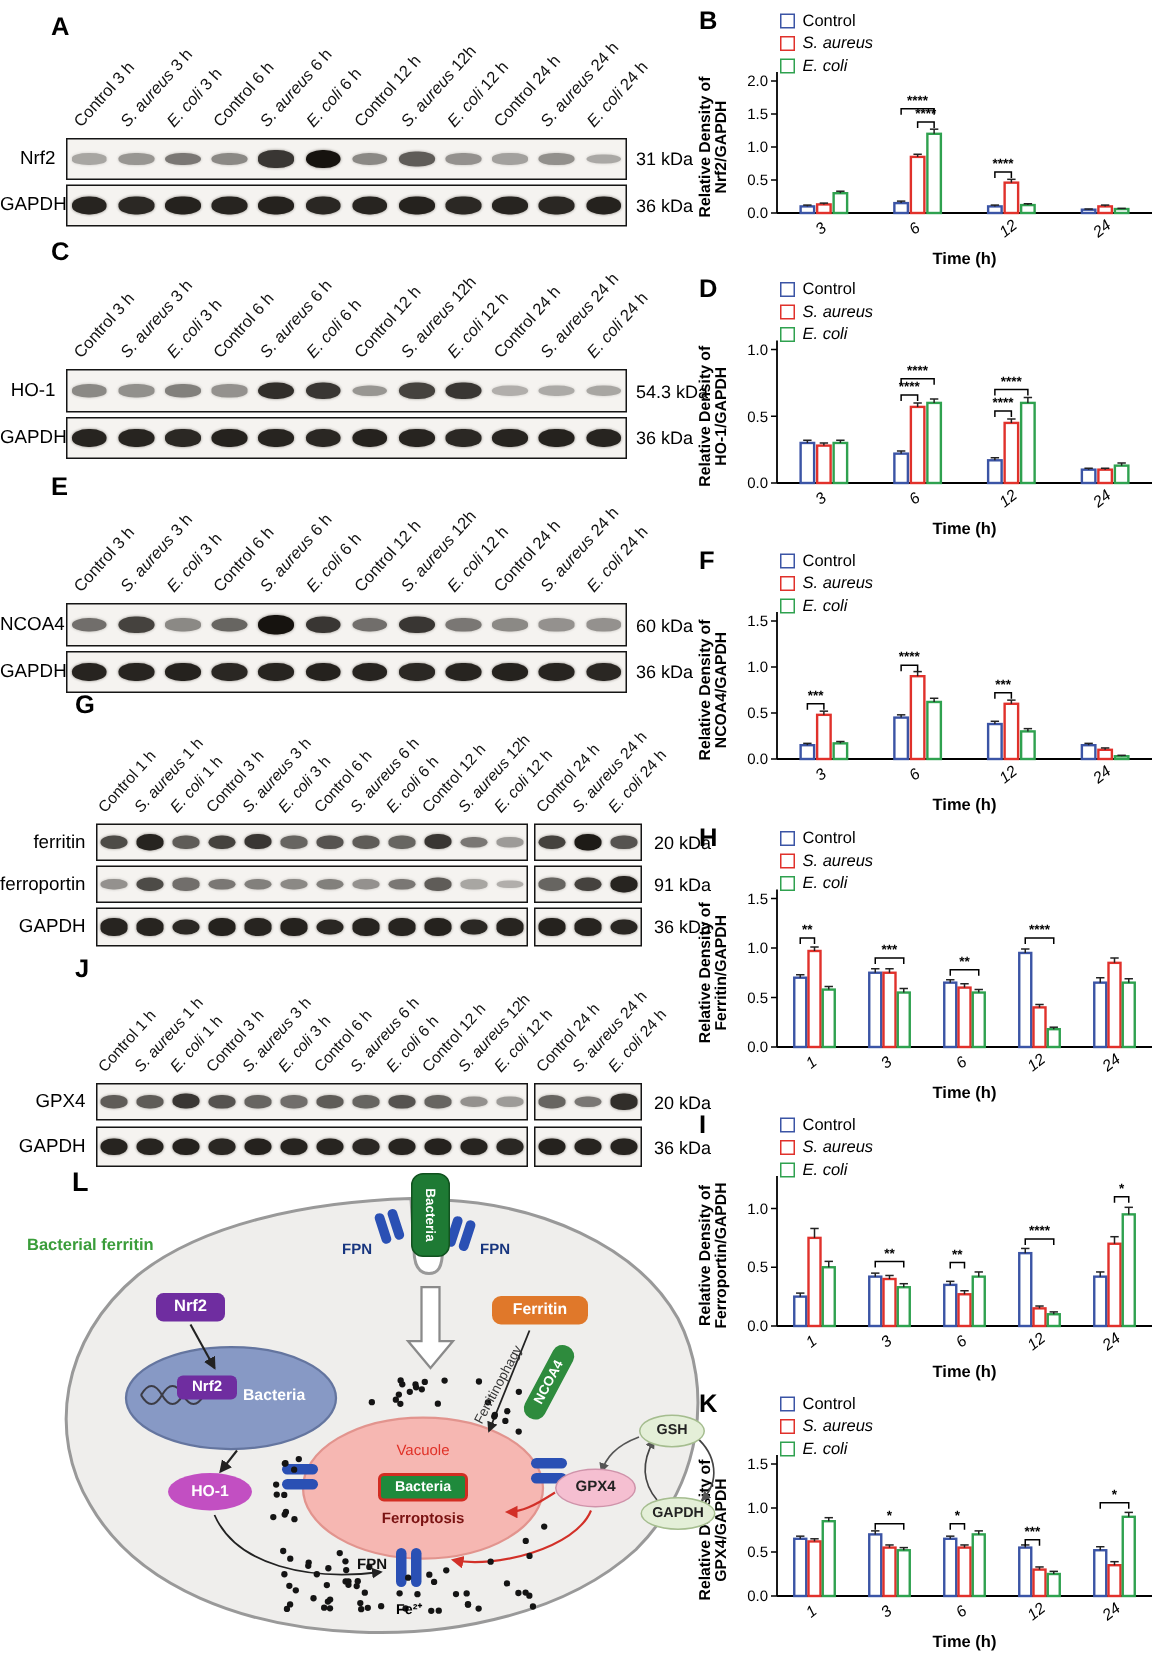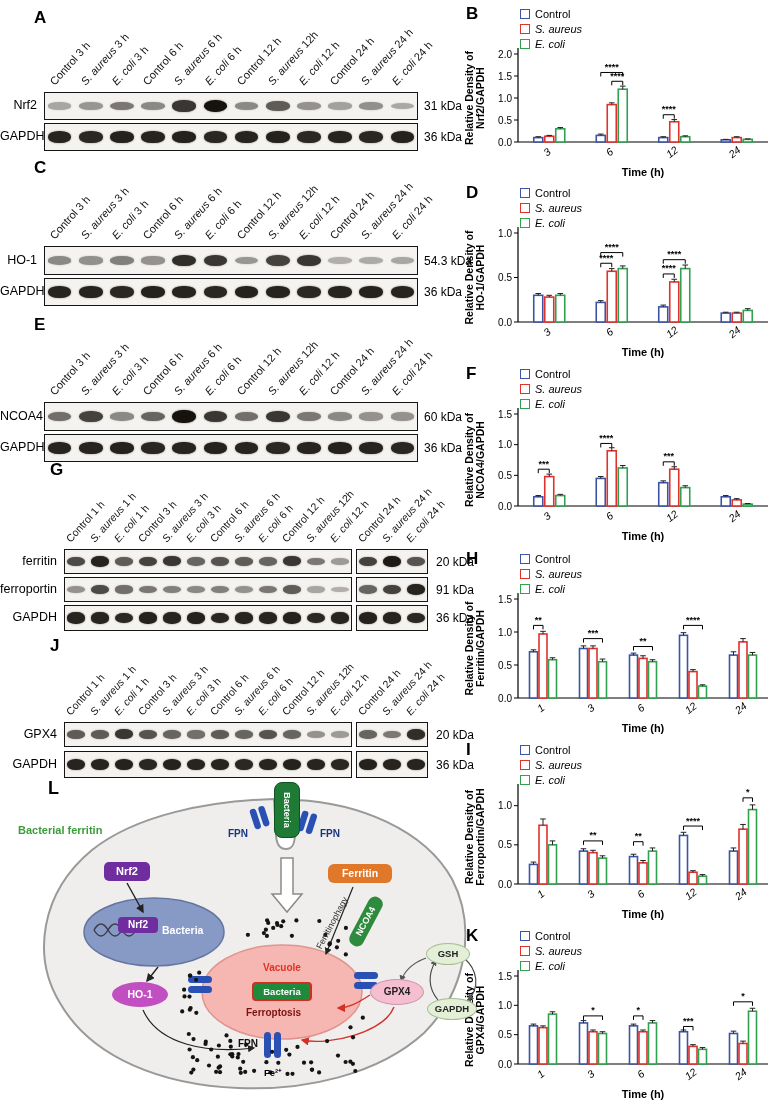--- a/index.html
+++ b/index.html
@@ -928,21 +928,21 @@
   </div>
   <div class="dlab" style="left:222px;top:52px;color:#17357f;font-weight:bold">FPN</div>
   <div class="dlab" style="left:314px;top:52px;color:#17357f;font-weight:bold">FPN</div>
   <div class="dlab dbox" style="left:98px;top:86px;width:46px;height:19px;background:#6f2da0;border-radius:5px;color:#fff;font-weight:bold;font-size:11px;line-height:19px;text-align:center">Nrf2</div>
   <div class="dlab" style="left:156px;top:148px;color:#fff;font-weight:bold;font-size:10.5px">Bacteria</div>
   <div class="dlab dbox" style="left:112px;top:141px;width:40px;height:16px;background:#6f2da0;border-radius:4px;color:#fff;font-weight:bold;line-height:16px;text-align:center">Nrf2</div>
   <div class="dlab dbox" style="left:106px;top:206px;width:56px;height:25px;background:#c24fc2;border-radius:50%;color:#fff;font-weight:bold;font-size:10.5px;line-height:25px;text-align:center">HO-1</div>
   <div class="dlab dbox" style="left:322px;top:88px;width:64px;height:19px;background:#e0782a;border-radius:6px;color:#fff;font-weight:bold;font-size:10.5px;line-height:19px;text-align:center">Ferritin</div>
   <div class="dlab dbox" style="left:333px;top:138px;width:54px;height:15px;background:#2e8b3d;border-radius:7px;color:#fff;font-weight:bold;font-size:9px;line-height:15px;text-align:center;transform:rotate(-62deg)">NCOA4</div>
   <div class="dlab" style="left:274px;top:142px;width:104px;color:#333;font-size:9px;text-align:center;transform:rotate(-62deg)">Ferritinophagy</div>
-  <div class="dlab" style="left:248px;top:186px;width:56px;color:#e03127;font-weight:bold;text-align:center">Vacuole</div>
+  <div class="dlab" style="left:248px;top:186px;width:56px;color:#e03127;font-weight:normal;text-align:center">Vacuole</div>
   <div class="dlab dbox" style="left:246px;top:206px;width:60px;height:19px;background:#1f8a3c;border:2px solid #d22d22;border-radius:4px;color:#fff;font-weight:bold;font-size:9.5px;line-height:15px;text-align:center">Bacteria</div>
-  <div class="dlab" style="left:240px;top:231px;width:72px;color:#7a1212;font-weight:bold;text-align:left">Ferroptosis</div>
+  <div class="dlab" style="left:240px;top:231px;width:72px;color:#7a1212;font-weight:bold;text-align:center">Ferroptosis</div>
   <div class="dlab" style="left:232px;top:262px;color:#111;font-weight:bold">FPN</div>
   <div class="dlab" style="left:258px;top:290px;font-size:9.5px;font-weight:bold">Fe²⁺</div>
   <div class="dlab dbox" style="left:364px;top:203px;width:54px;height:26px;background:#f5bfd1;border:1px solid #cf93aa;border-radius:50%;color:#222;font-weight:bold;line-height:24px;text-align:center">GPX4</div>
   <div class="dlab dbox" style="left:420px;top:167px;width:44px;height:22px;background:#e4efd8;border:1px solid #a5bd8f;border-radius:50%;color:#222;font-size:9.5px;font-weight:bold;line-height:20px;text-align:center">GSH</div>
   <div class="dlab dbox" style="left:421px;top:222px;width:50px;height:22px;background:#e4efd8;border:1px solid #a5bd8f;border-radius:50%;color:#222;font-size:9.5px;font-weight:bold;line-height:20px;text-align:center">GAPDH</div>
 </div>
 
 </body></html>

